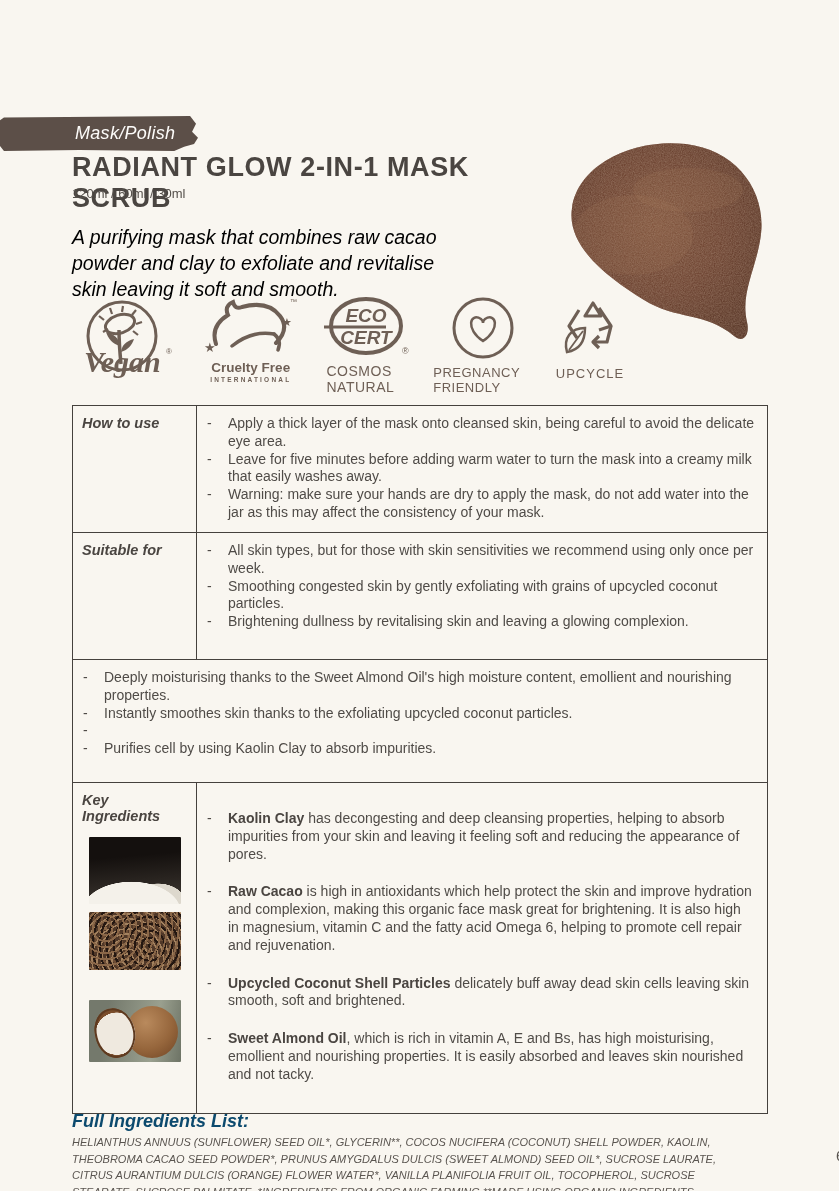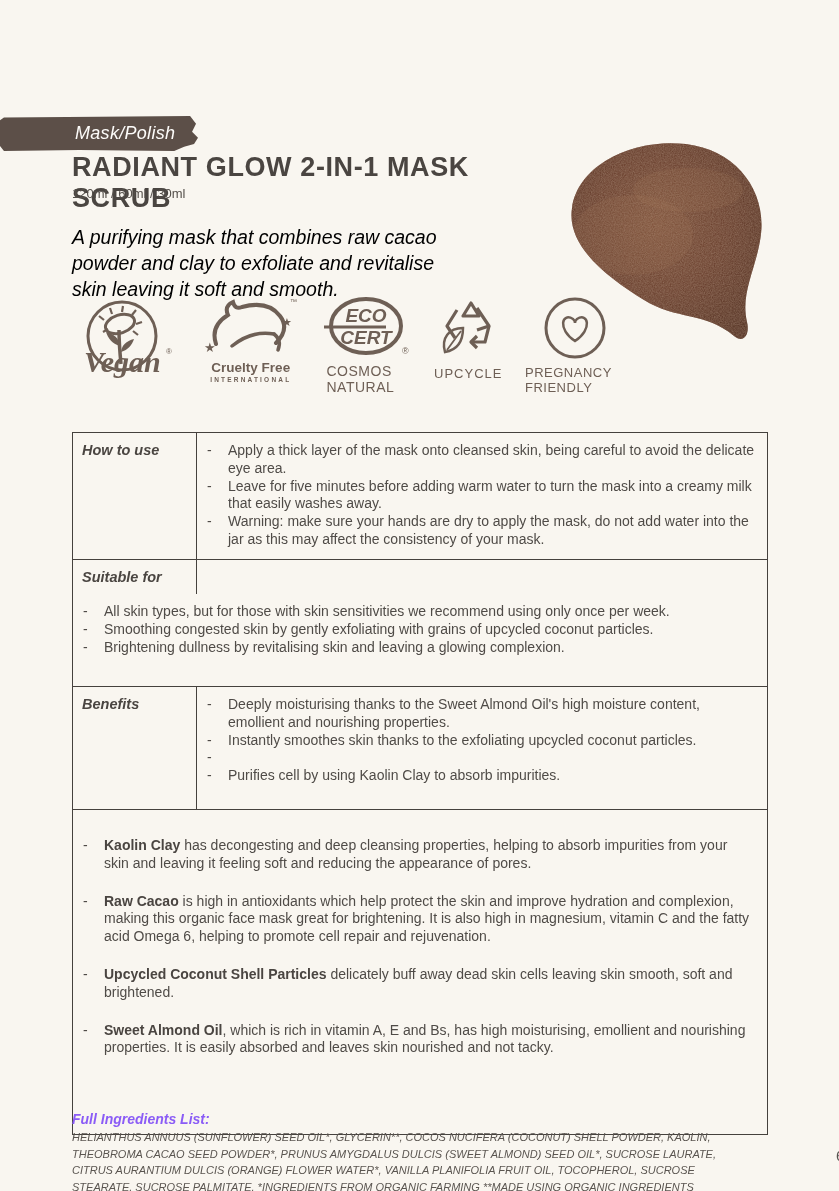--- a/index.html
+++ b/index.html
@@ -49,29 +49,29 @@
   .b-cf .cap { font-size:13.5px; margin-top:2px; }
   .b-cf .sub { font-size:6.5px; letter-spacing:2.2px; font-weight:bold; margin-top:1px; }
   .b-eco .cap { font-size:14px; width:80px; line-height:16px; letter-spacing:0.5px; margin-top:3px; font-weight:normal; }
   .b-preg .cap { font-size:13px; width:100px; line-height:15px; letter-spacing:0.5px; margin-top:5px; font-weight:normal; }
   .b-up .cap { font-size:13px; letter-spacing:1px; margin-top:4px; font-weight:normal; }
 
   
   .info-table {
     position:absolute; left:72px; top:405px; width:696px;
     border:1px solid #45413d; display:flex; flex-direction:column;
-    font-size:14px; color:#4f4b47;margin-top:27px;
+    font-size:14px; color:#4f4b47;
   }
   .trow { display:flex; border-top:1px solid #45413d; }
   .trow:first-child { border-top:none; }
   .tlabel { width:124px; flex:none; border-right:1px solid #45413d; padding:9px 6px 9px 9px; }
   .tlabel-text { font-style:italic; font-weight:bold; font-size:14.5px; color:#4a4541; }
   .tcontent { flex:1; padding:9px 12px 9px 10px; }
   .trow:nth-child(1) { min-height:126px; }
-  .trow:nth-child(2) { min-height:127px;flex-direction:column; }
+  .trow:nth-child(2) { min-height:127px; }
   .trow:nth-child(3) { min-height:123px; }
   .trow:nth-child(4) { min-height:325px; }
   .bullet { display:flex; line-height:17.8px; }
   .bullet .dash { width:21px; flex:none; }
   .trow:nth-child(4) .tcontent { padding-top:27px; }
   .trow:nth-child(4) .bullet { margin-bottom:20px; }
 
   
   .ingimg { width:92px; border-radius:1px; }
   .img-kaolin-clay {
@@ -103,21 +103,21 @@
     content:""; position:absolute; left:6px; top:8px; width:40px; height:50px;
     border-radius:48% 52% 50% 50%;
     background:
       radial-gradient(circle at 54% 52%, #efe9df 0 62%, #7a4d2b 63% 100%);
     transform:rotate(-12deg);
     box-shadow:0 0 0 2px #5e3a20 inset;
   }
 
   
   .fil { position:absolute; left:72px; top:1111px; width:668px; font-style:italic; }
-  .fil-label { font-weight:bold; font-size:14px; color:#8b5cf6; }
+  .fil-label { font-weight:bold; font-size:18px; color:#0c4a6e; }
   .fil-text { font-size:11px; line-height:16.5px; color:#5a5550; margin-top:2px; }
   .pagenum { position:absolute; left:792px; top:1148px; font-size:14.5px; color:#56524e;margin-left:44px; }
 
   b { font-weight:bold; color:#4a4541; }
 </style>
 </head>
 <body>
 
 <div class="page">
 
@@ -197,43 +197,43 @@
       <svg width="90" height="64" viewBox="0 0 90 64">
         <ellipse cx="44" cy="30" rx="35" ry="27" fill="none" stroke="#6e5f55" stroke-width="4"></ellipse>
         <line x1="2" y1="31" x2="64" y2="31" stroke="#6e5f55" stroke-width="3"></line>
         <text x="44" y="26" text-anchor="middle" font-style="italic" font-weight="bold" font-size="19" fill="#6e5f55">ECO</text>
         <text x="44" y="48" text-anchor="middle" font-style="italic" font-weight="bold" font-size="19" fill="#6e5f55">CERT</text>
         <text x="80" y="58" font-size="9" fill="#6e5f55">®</text>
       </svg>
       <span class="cap">COSMOS NATURAL</span>
     </div>
 
+    <div class="badge b-preg">
+      <svg width="64" height="64" viewBox="0 0 64 64">
+        <circle cx="32" cy="32" r="29" fill="none" stroke="#6e5f55" stroke-width="3"></circle>
+        <path d="M32,45 C14,33 19,16 30,23 Q32,24.5 32,27 Q32,24.5 34,23 C45,16 50,33 32,45 Z" fill="none" stroke="#6e5f55" stroke-width="2.5"></path>
+      </svg>
+      <span class="cap">PREGNANCY FRIENDLY</span>
+    </div>
+
     <div class="badge b-up">
       <svg width="70" height="66" viewBox="0 0 70 66">
         <g fill="none" stroke="#6e5f55" stroke-width="3.2" stroke-linejoin="round">
           <path d="M30,20 L38,7 L46,20 Z"></path>
           <path d="M44,12 L56,30 L44,34"></path>
           <path d="M56,30 L52,46 L38,46"></path>
           <path d="M44,52 L38,46 L44,40"></path>
           <path d="M24,14 L14,30 L22,42"></path>
         </g>
         <path d="M12,56 C8,42 16,32 30,32 C30,46 24,54 12,56 Z" fill="none" stroke="#6e5f55" stroke-width="2.5"></path>
         <path d="M14,54 C20,46 24,40 28,35" fill="none" stroke="#6e5f55" stroke-width="1.8"></path>
       </svg>
       <span class="cap">UPCYCLE</span>
     </div>
 
-    <div class="badge b-preg">
-      <svg width="64" height="64" viewBox="0 0 64 64">
-        <circle cx="32" cy="32" r="29" fill="none" stroke="#6e5f55" stroke-width="3"></circle>
-        <path d="M32,45 C14,33 19,16 30,23 Q32,24.5 32,27 Q32,24.5 34,23 C45,16 50,33 32,45 Z" fill="none" stroke="#6e5f55" stroke-width="2.5"></path>
-      </svg>
-      <span class="cap">PREGNANCY FRIENDLY</span>
-    </div>
-
   </div>
 
   <div class="info-table">
       <div class="trow">
         <div class="tlabel">
           <div class="tlabel-text">How to use</div>
         </div>
         <div class="tcontent">
           <div class="bullet">
             <span class="dash">-</span>
@@ -262,42 +262,45 @@
             <span class="dash">-</span>
             <span class="btext">Smoothing congested skin by gently exfoliating with grains of upcycled coconut particles.</span>
           </div>
           <div class="bullet">
             <span class="dash">-</span>
             <span class="btext">Brightening dullness by revitalising skin and leaving a glowing complexion.</span>
           </div>
         </div>
       </div>
       <div class="trow">
-        <div class="tlabel">
-          <div class="tlabel-text">Benefits</div>
-        </div>
         <div class="tcontent">
           <div class="bullet">
             <span class="dash">-</span>
             <span class="btext">Deeply moisturising thanks to the Sweet Almond Oil's high moisture content, emollient and nourishing properties.</span>
           </div>
           <div class="bullet">
             <span class="dash">-</span>
             <span class="btext">Instantly smoothes skin thanks to the exfoliating upcycled coconut particles.</span>
           </div>
           <div class="bullet">
             <span class="dash">-</span>
           </div>
           <div class="bullet">
             <span class="dash">-</span>
             <span class="btext">Purifies cell by using Kaolin Clay to absorb impurities.</span>
           </div>
         </div>
       </div>
       <div class="trow">
+        <div class="tlabel">
+          <div class="tlabel-text">Key Ingredients</div>
+          <div class="ingimg img-kaolin-clay"></div>
+          <div class="ingimg img-raw-cacao"></div>
+          <div class="ingimg img-coconut"></div>
+        </div>
         <div class="tcontent">
           <div class="bullet">
             <span class="dash">-</span>
             <span class="btext"><b>Kaolin Clay</b> has decongesting and deep cleansing properties, helping to absorb impurities from your skin and leaving it feeling soft and reducing the appearance of pores.</span>
           </div>
           <div class="bullet">
             <span class="dash">-</span>
             <span class="btext"><b>Raw Cacao</b> is high in antioxidants which help protect the skin and improve hydration and complexion, making this organic face mask great for brightening. It is also high in magnesium, vitamin C and the fatty acid Omega 6, helping to promote cell repair and rejuvenation.</span>
           </div>
           <div class="bullet">

